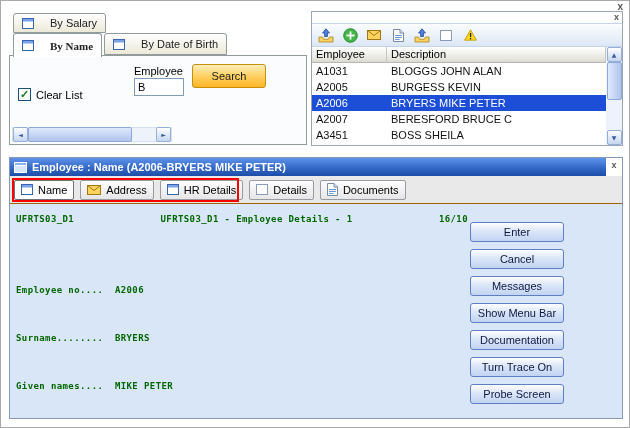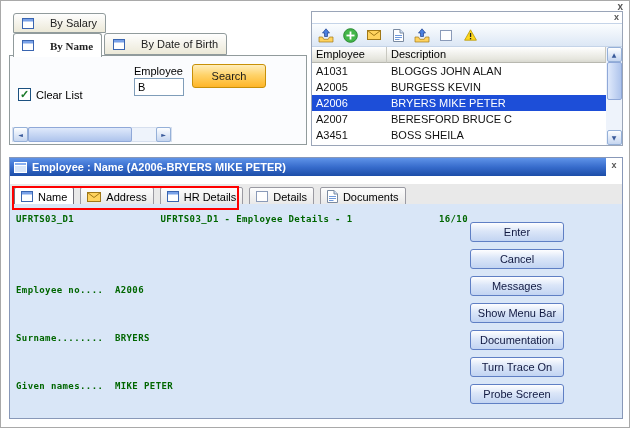--- a/index.html
+++ b/index.html
@@ -66,22 +66,22 @@
   .v-spacer { flex: 1; }
 
   
   .detail-panel { position: absolute; left: 8px; top: 156px; width: 614px; height: 262px;
                   border: 1px solid #8898b8; background: #fff; }
   .title-row { display: flex; height: 18px; }
   .title-bar { flex: 1; display: flex; align-items: center; gap: 5px; padding-left: 4px;
                background: linear-gradient(180deg, #5f93e8 0%, #376ccc 50%, #1c4da8 100%);
                color: #fff; font-weight: bold; font-size: 11px; white-space: nowrap; overflow: hidden; }
   .title-close-box { width: 16px; background: #fff; display: flex; align-items: flex-start; justify-content: center; padding-top: 2px; }
-  .dtab-strip { position: relative; height: 28px; background: #e9e9e9; border-bottom: 3px solid #a16207;
-                display: flex; align-items: center; gap: 6px; padding-left: 4px; margin-top: 8px; }
+  .dtab-strip { position: relative; height: 28px; background: #e9e9e9; border-bottom: 1px solid #a16207;
+                display: flex; align-items: center; gap: 6px; padding-left: 4px; }
   .dtab { display: inline-flex; align-items: center; gap: 5px; height: 20px; padding: 0 6px;
           font-size: 11px; background: linear-gradient(#fdfdfd, #e6e6e6); border: 1px solid #9a9aa2; border-radius: 2px; }
   .dtab.selected { background: #fff; border-color: #70707a; }
   .annotation { position: absolute; left: 2px; top: 2px; width: 227px; height: 24px;
                 border: 2px solid #ff0000; pointer-events: none; z-index: 5; }
   .dcontent { position: absolute; left: 0; top: 46px; width: 612px; height: 214px; background: #d9e6f7; }
   .scr-text { font-family: "DejaVu Sans Mono", monospace; font-size: 9px; font-weight: bold;
               color: #006600; letter-spacing: 0.4px; white-space: pre; }
   .scr-header { position: absolute; left: 6px; top: 10px; width: 452px; display: flex; justify-content: space-between; }
   .scr-lines { position: absolute; left: 6px; top: 46px; line-height: 16px; }

